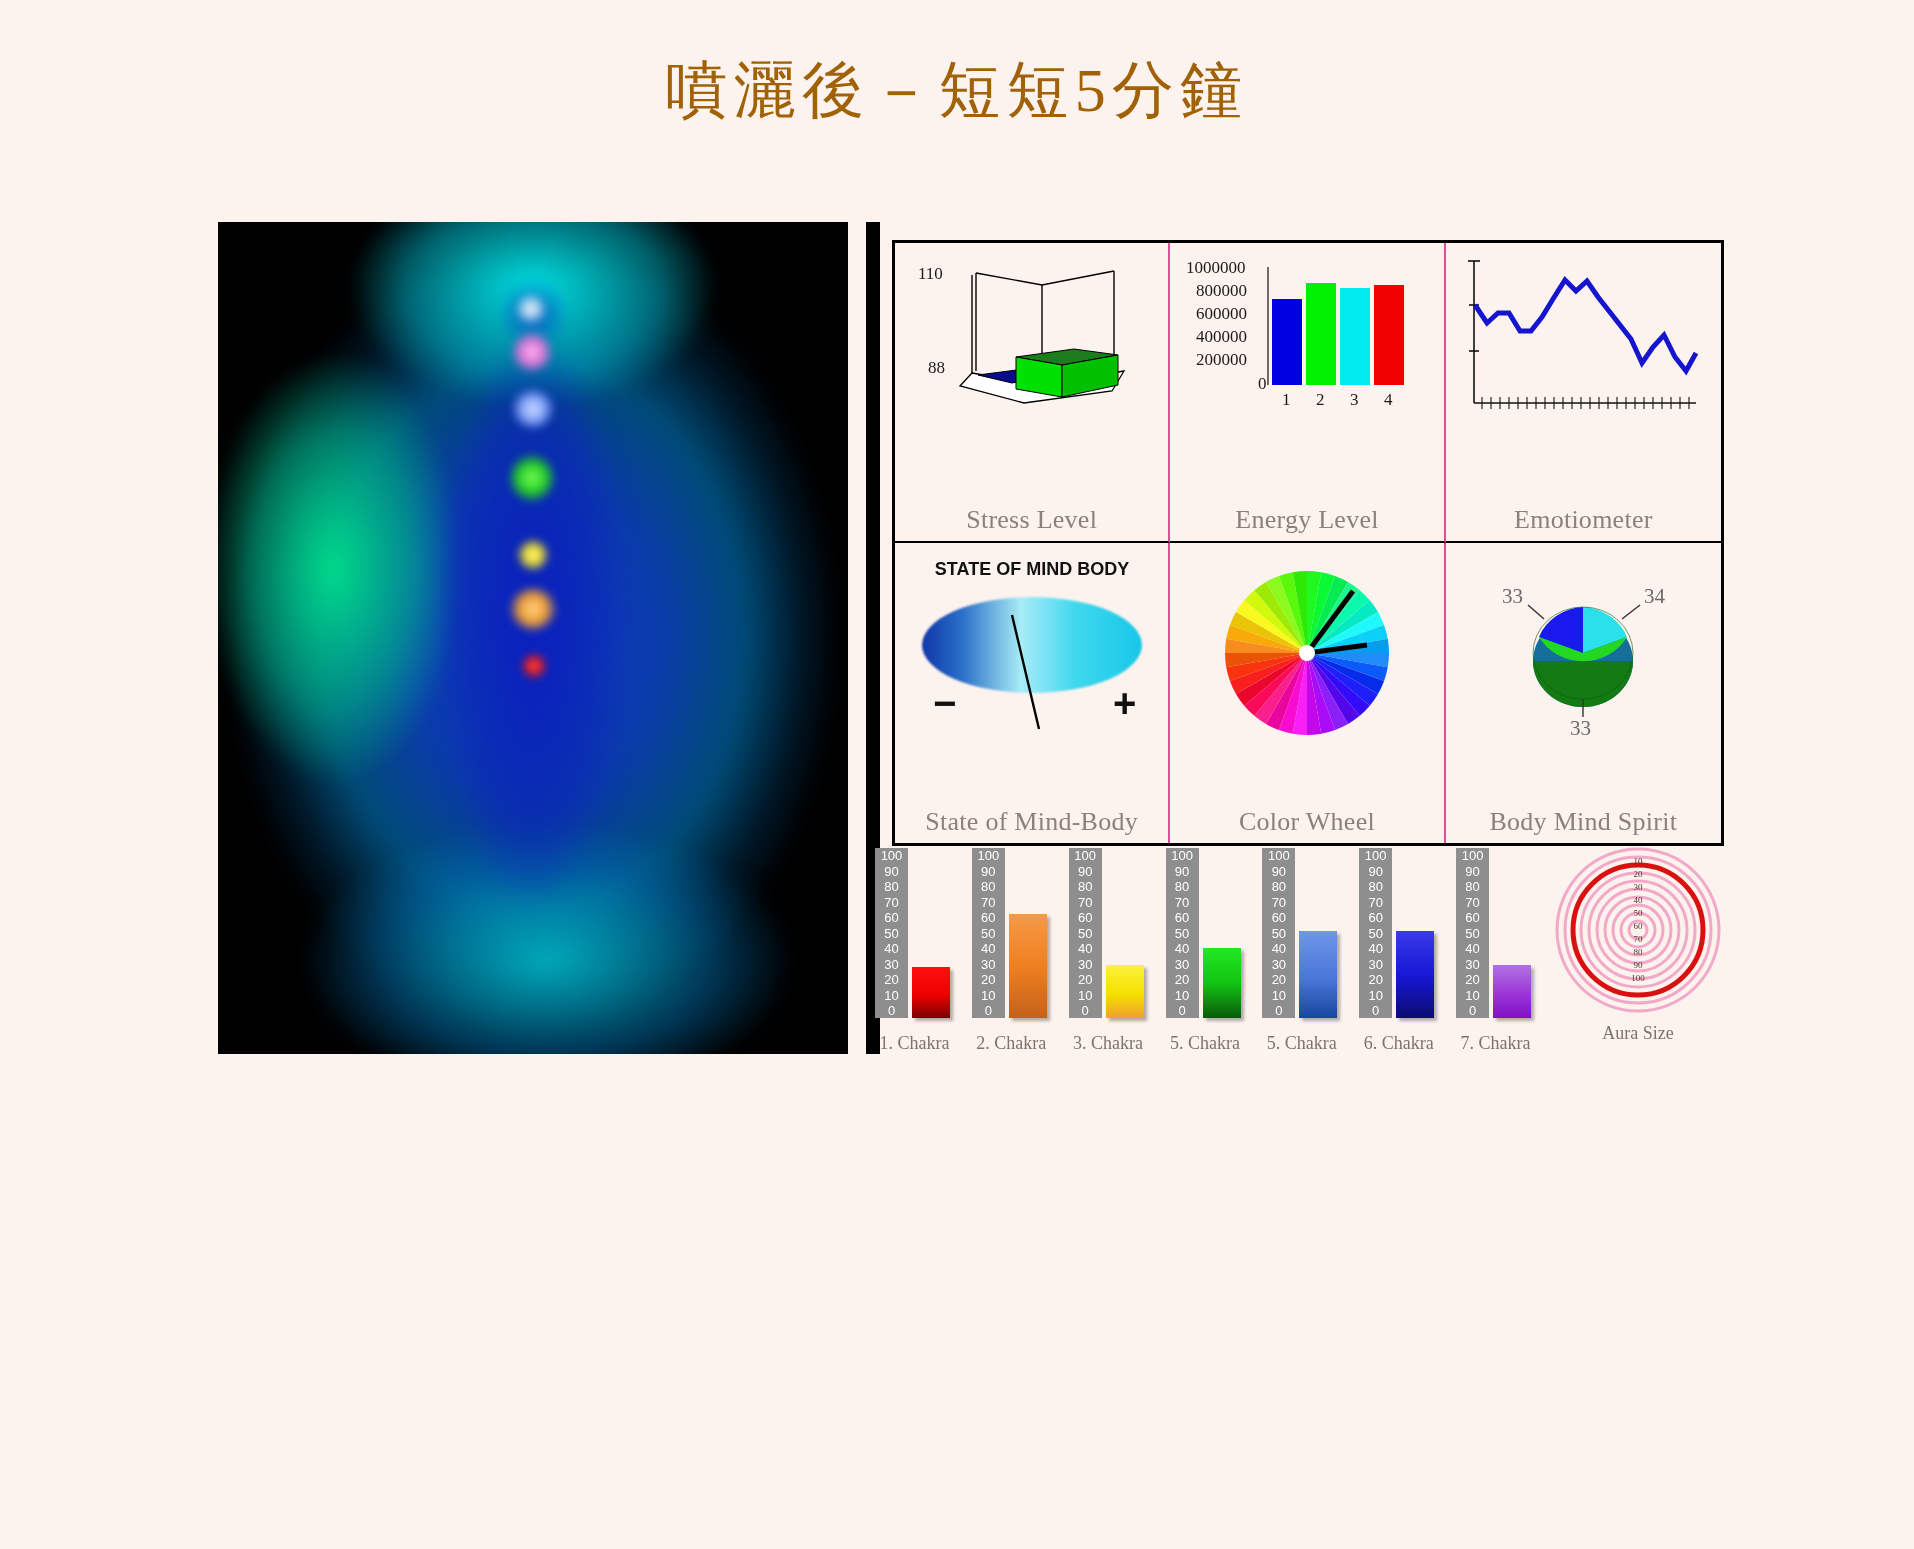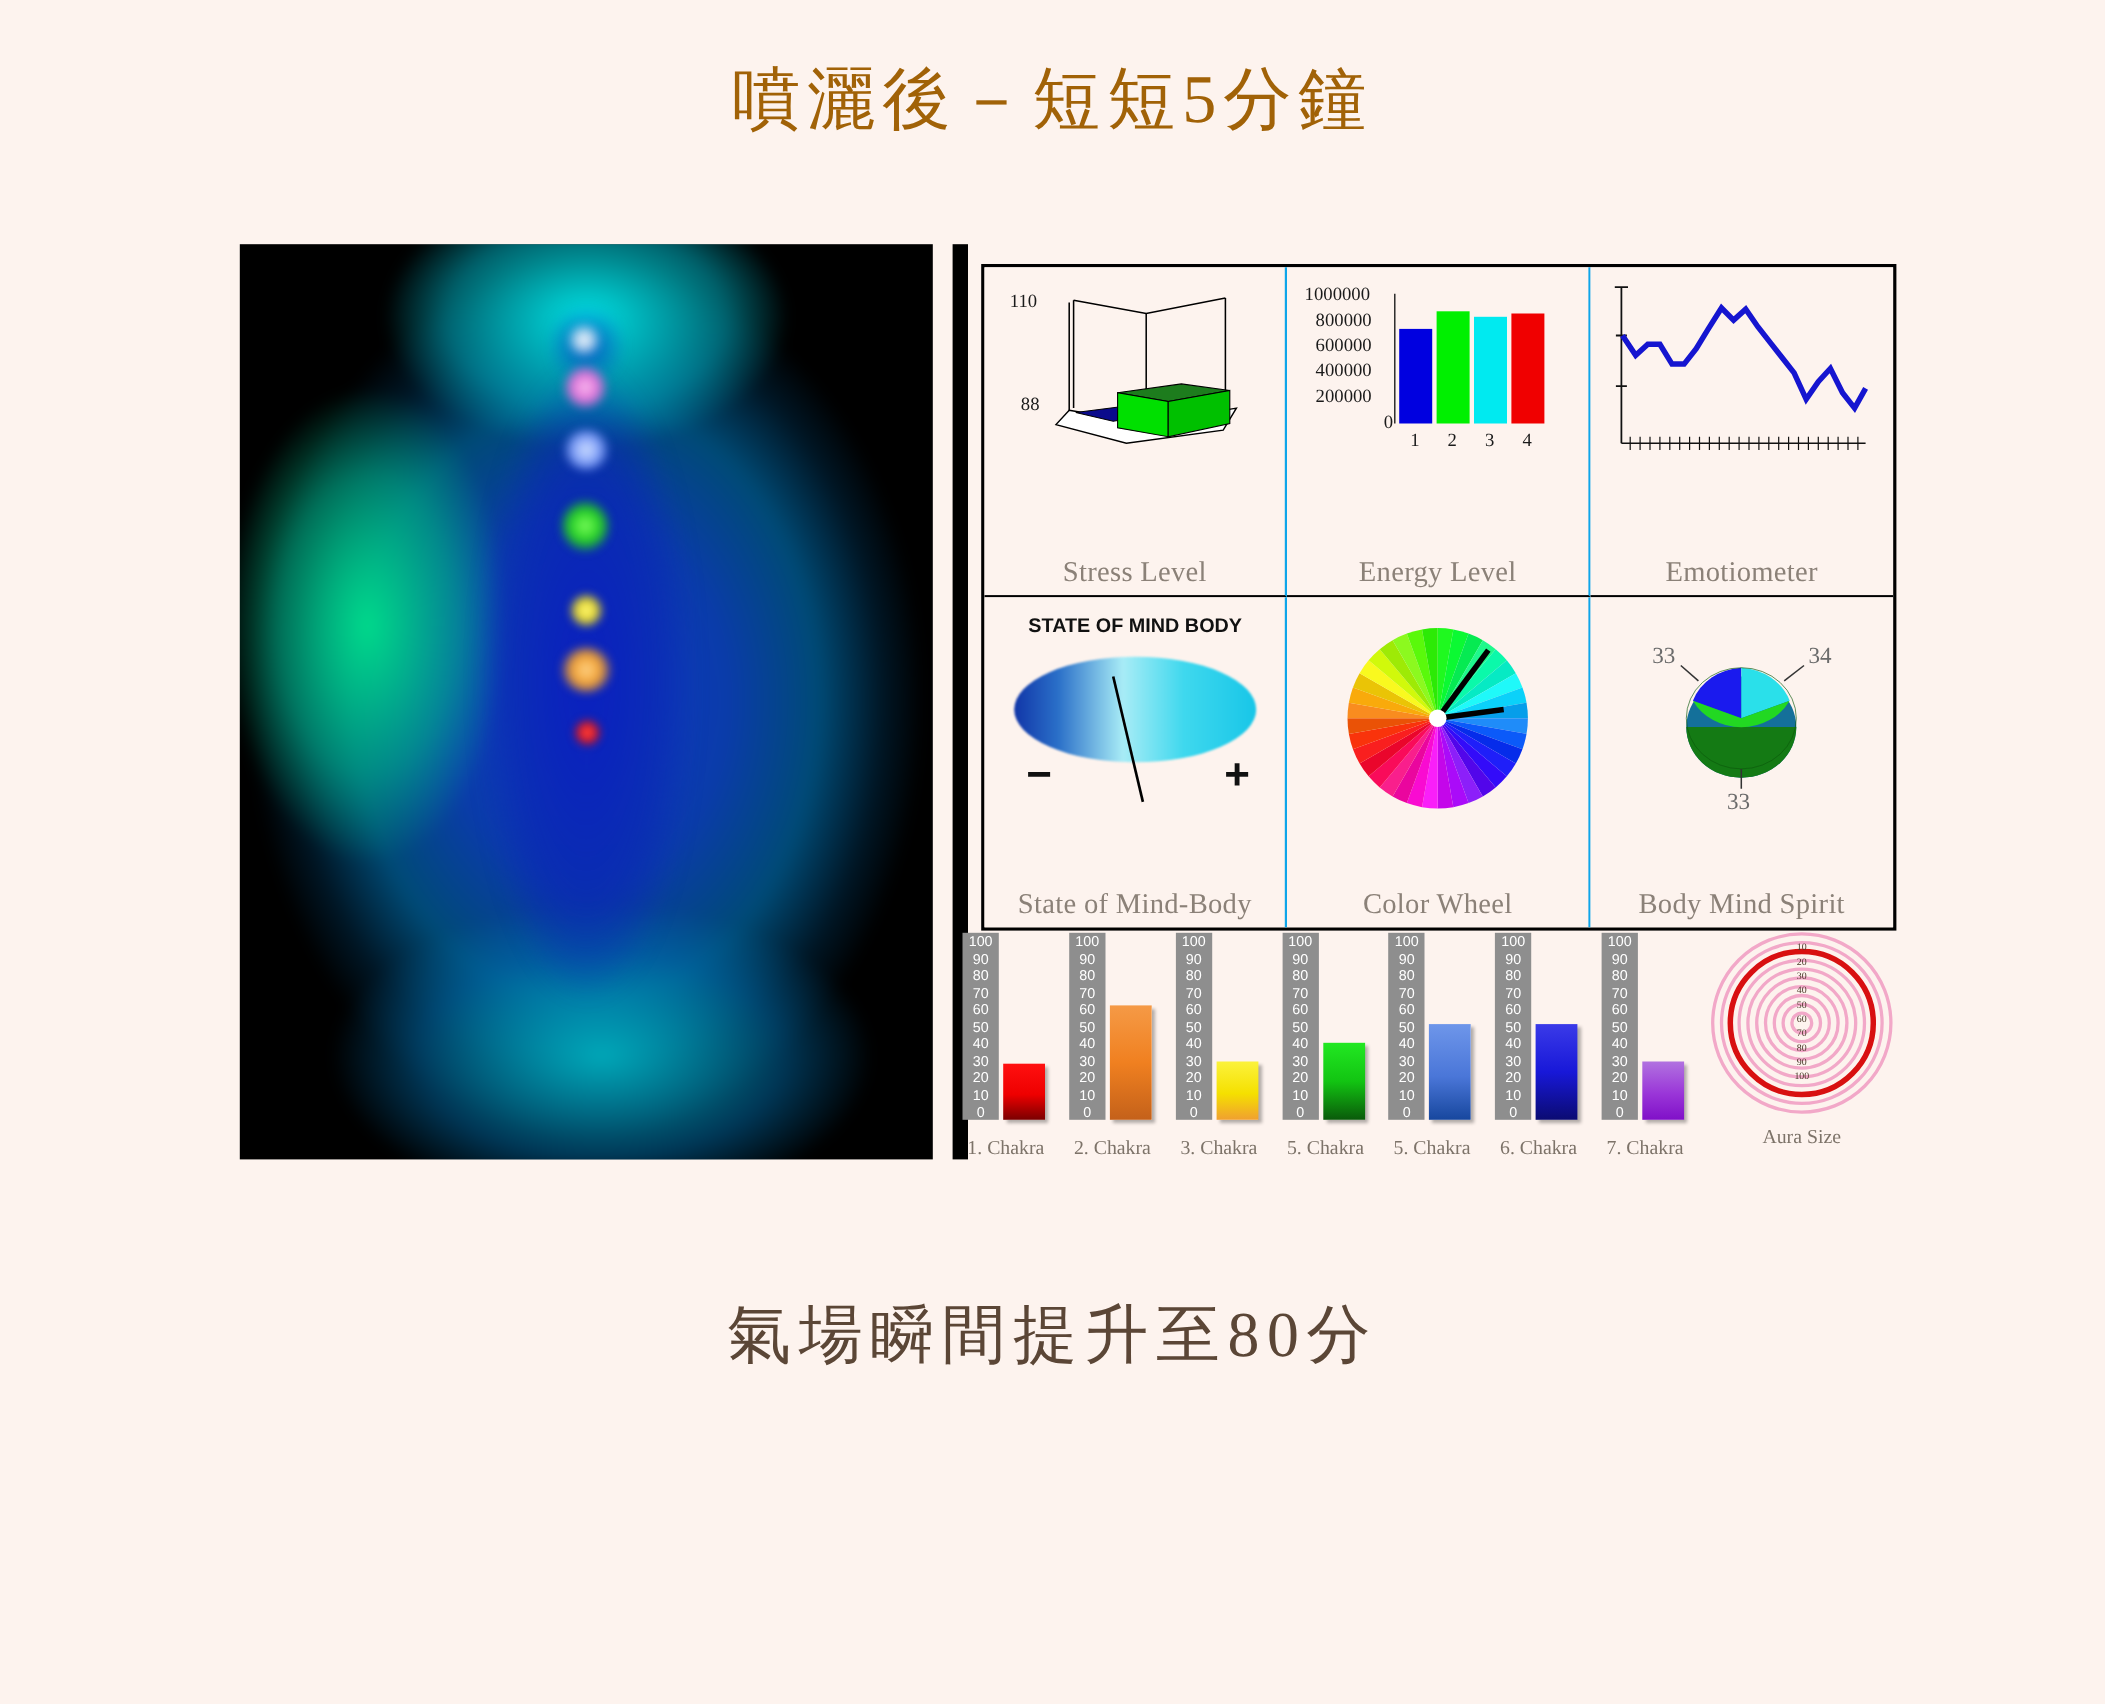--- a/index.html
+++ b/index.html
@@ -63,21 +63,21 @@
     position:absolute;left:0;top:0;width:14px;height:832px;background:#000;
   }
   .grid{
     position:absolute;left:26px;top:18px;width:826px;height:600px;
     border:3px solid #000;
     display:grid;
     grid-template-columns:1fr 1fr 1fr;
     grid-template-rows:1fr 1fr;
   }
   .cell{
-    border-right:2px solid #0ea5e9;border-bottom:2px solid #000;
+    border-right:2px solid #ec4899;border-bottom:2px solid #000;
     position:relative;background:#fdf3ee;
     display:flex;flex-direction:column;align-items:center;justify-content:flex-start;
     overflow:hidden;
   }
   .cell:nth-child(3n){border-right:none;}
   .cell:nth-child(n+4){border-bottom:none;}
   .cell-caption{
     position:absolute;bottom:6px;left:0;width:100%;text-align:center;
     font-family:"Liberation Serif",serif;
     font-size:26px;color:#8b8178;letter-spacing:.01em;
@@ -492,14 +492,13 @@
           </g>
         </svg>
         <div class="aura-size-label">Aura Size</div>
       </div>
 
     </div>
   </div>
 </div>
 
 <div class="caption">
-  <div class="cap2">氣場瞬間提升至80分</div>
 </div>
 
 </body></html>

